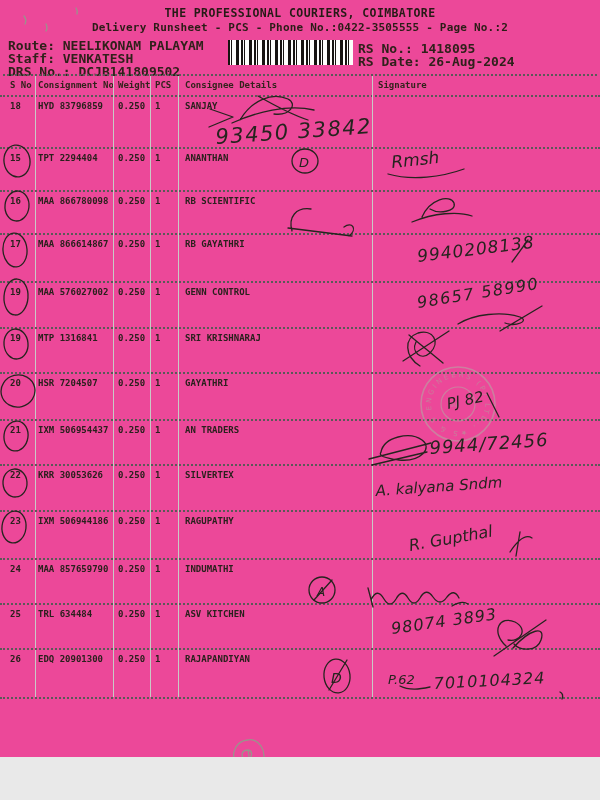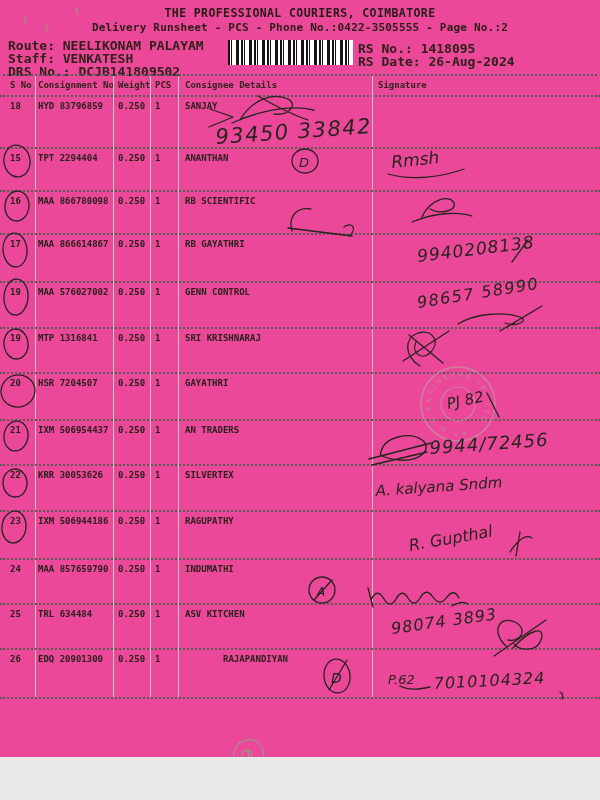--- a/index.html
+++ b/index.html
@@ -144,21 +144,21 @@
         <span style="left: 38px;">TRL 634484</span>
         <span style="left: 118px;">0.250</span>
         <span style="left: 155px;">1</span>
         <span style="left: 185px;">ASV KITCHEN</span>
       </div>
       <div class="trow" style="top: 553px; height: 49px;">
         <span style="left: 10px;">26</span>
         <span style="left: 38px;">EDQ 20901300</span>
         <span style="left: 118px;">0.250</span>
         <span style="left: 155px;">1</span>
-        <span style="left: 185px; margin-left: 38px;">RAJAPANDIYAN</span>
+        <span style="left: 185px;">RAJAPANDIYAN</span>
       </div>
     </div>
 
   <svg class="overlay" width="600" height="800" viewBox="0 0 600 800">
 
     <path class="ink faint" d="M24,16 q3,4 1,8 M46,24 q2,4 0,7 M76,8 q2,3 1,6"></path>
 
     <g>
       <path class="ink" d="M210,109 L233,117 L209,127 M240,120 C252,100 272,92 288,99 C298,104 290,116 274,114 M258,96 C272,104 290,114 308,120 M232,123 C256,112 288,104 314,110"></path>
       <text class="ink-text" x="216" y="144" font-size="21" letter-spacing="1.5" transform="rotate(-4 216 144)">93450 33842</text>

